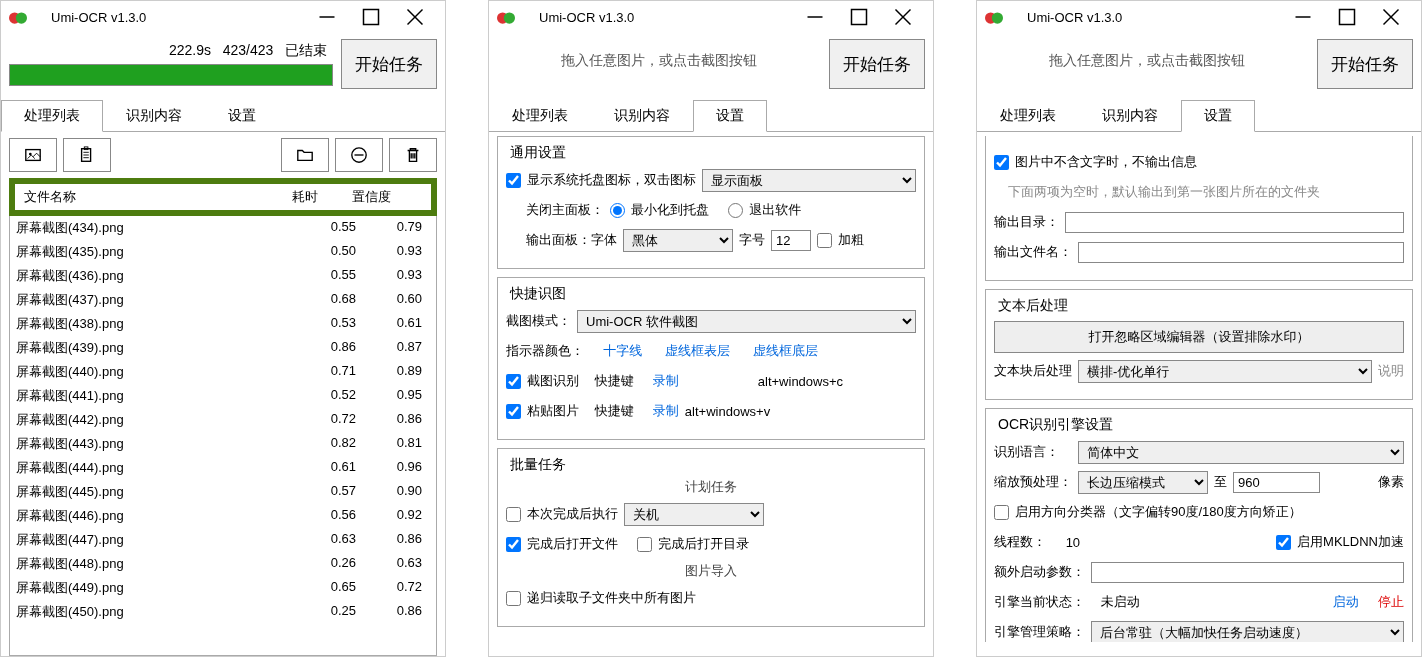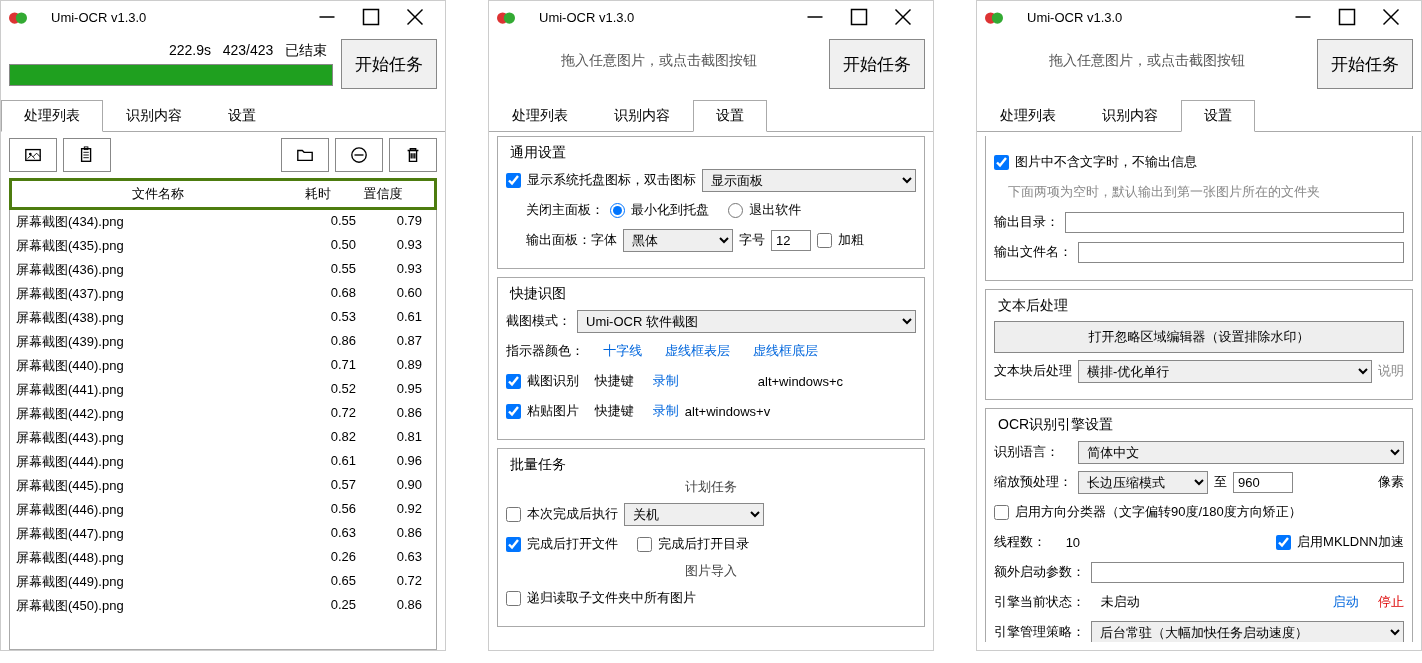--- a/index.html
+++ b/index.html
@@ -16,21 +16,21 @@
 .progress { height: 22px; border: 1px solid #888; background: #fff; margin-right: 0; }
 .progress-fill { height: 100%; background: #1fa01f; width: 100%; }
 .startbtn { width: 96px; height: 50px; border: 1px solid #888; background: #f0f0f0; font-size: 17px; cursor: pointer; display: flex; align-items: center; justify-content: center; }
 .tabs { display: flex; border-bottom: 1px solid #aaa; margin: 4px 0 0 0; }
 .tab { padding: 6px 22px; border: 1px solid transparent; border-bottom: none; cursor: pointer; font-size: 14px; position: relative; top: 1px; }
 .tab.active { border-color: #aaa; background: #fff; border-bottom: 1px solid #fff; }
 .toolbar { display: flex; gap: 6px; padding: 6px 8px; }
 .tbtn { width: 48px; height: 34px; border: 1px solid #888; background: #fff; cursor: pointer; display: flex; align-items: center; justify-content: center; }
 .tspacer { flex: 1; }
 .table-wrap { padding: 0 8px; position: relative; }
-.thead { display: flex; border: 3px solid #4d7c0f; font-weight: normal; text-align: center; padding: 4px 16px; }
+.thead { display: flex; border: 6px solid #4d7c0f; font-weight: normal; text-align: left; padding: 4px 9px; }
 .th-name { flex: 1; }
 .th-time { width: 60px; }
 .th-conf { width: 70px; }
 .tbody { border: 1px solid #aaa; border-top: none; height: 440px; overflow-y: scroll; }
 .trow { display: flex; padding: 3px 6px; }
 .tname { flex: 1; }
 .ttime { width: 60px; text-align: right; padding-right: 12px; }
 .tconf { width: 62px; text-align: right; padding-right: 8px; }
 .settings { padding: 4px 8px; height: 510px; overflow-y: scroll; }
 .fieldset { border: 1px solid #aaa; margin-bottom: 8px; padding: 8px 8px 10px; }
@@ -392,21 +392,21 @@
     <div class="fieldset">
       <div class="legend">OCR识别引擎设置</div>
       <div class="row">
         <label>识别语言：</label>&nbsp;&nbsp;
         <select style="flex:1"><option>简体中文</option></select>
       </div>
       <div class="row">
         <label>缩放预处理：</label>
         <select style="width:130px"><option>长边压缩模式</option></select>
         <label>至</label>
-        <input type="text" style="width: 60px;" value="960">
+        <input type="text" style="width: 87px;" value="960">
         <span style="flex:1"></span>
           <label>像素</label>
       </div>
       <div class="row">
         <input type="checkbox" style="">
           <label>启用方向分类器（文字偏转90度/180度方向矫正）</label>
       </div>
       <div class="row">
         <label>线程数：</label>&nbsp;
         <input type="text" style="width: 60px; border: none;" value="10">

